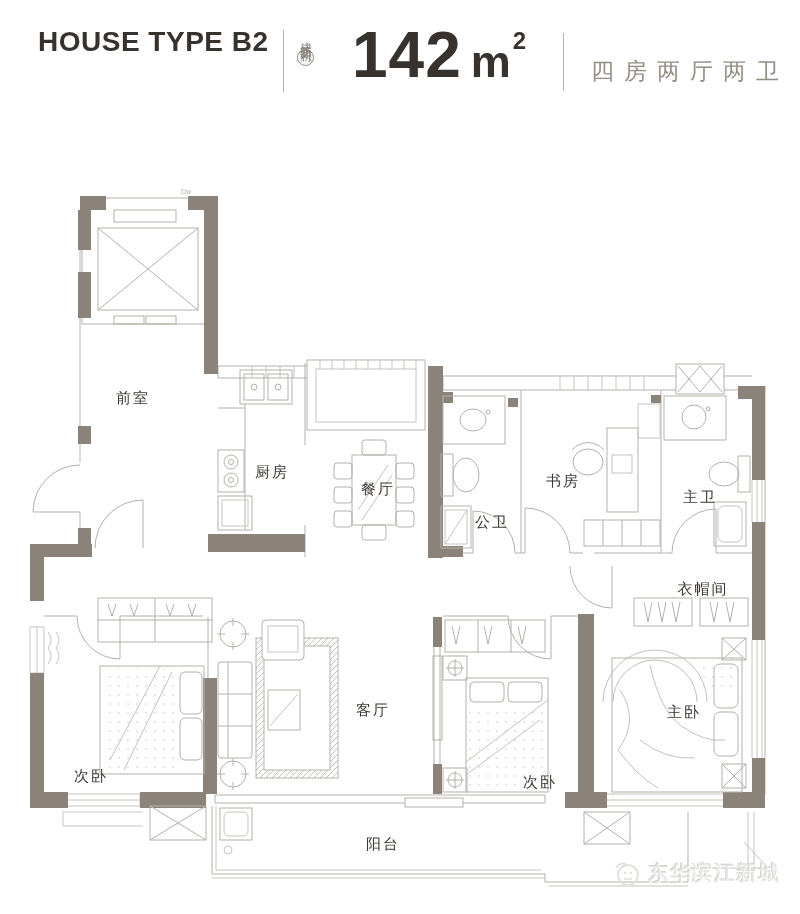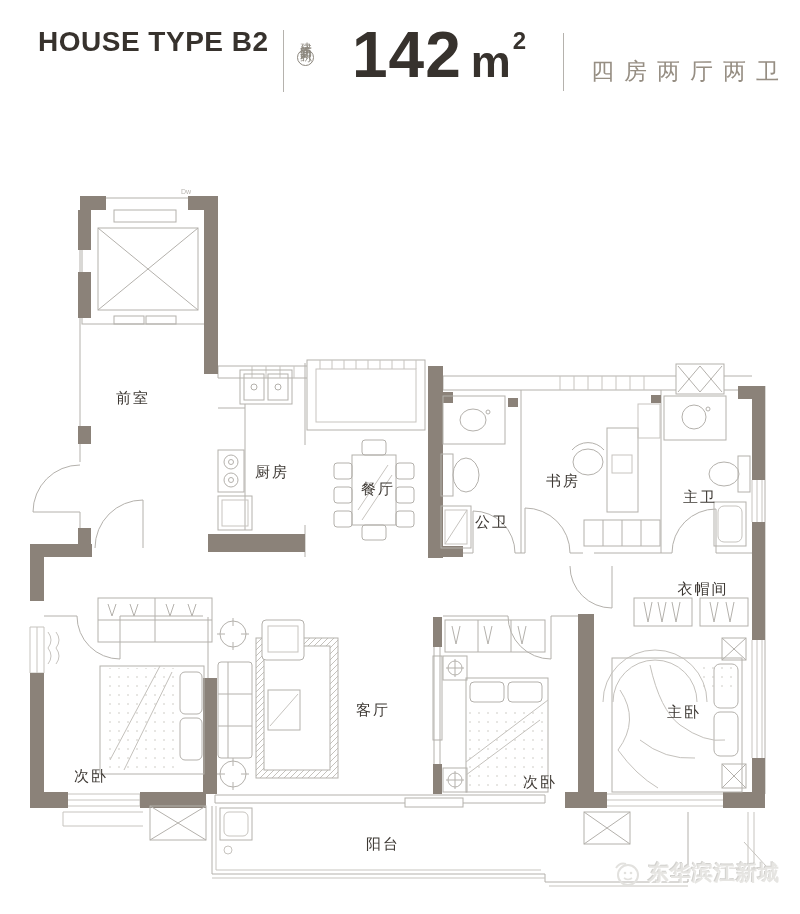--- a/index.html
+++ b/index.html
@@ -21,21 +21,21 @@
   .area-num{position:absolute;left:352px;top:18px;color:#37322d;white-space:nowrap;}
   .area-num .v{font-size:64px;font-weight:700;letter-spacing:1px;}
   .area-num .u{font-size:45px;font-weight:700;margin-left:9px;}
   .area-num .e{font-size:24px;font-weight:700;vertical-align:28px;margin-left:2px;}
   .spec{position:absolute;left:591px;top:46px;font-size:23px;color:#968e83;
         letter-spacing:10px;white-space:nowrap;margin-top:10px;}
   
   .plan{position:absolute;left:0;top:0;}
   
   .wm{position:absolute;left:612px;top:858px;display:flex;align-items:center;gap:6px;}
-  .wm-text{font-size:21px;font-weight:700;color:#e6e5e2;letter-spacing:1px;white-space:nowrap;
+  .wm-text{font-size:21px;font-weight:400;color:#e6e5e2;letter-spacing:1px;white-space:nowrap;
         text-shadow:1px 1px 0 #ffffff,-1px -1px 0 #d2d1ce;}
 </style>
 </head>
 <body>
 
 <div class="page">
 
   <div class="hdr-title-en">HOUSE TYPE B2</div>
   <div class="hdr-div hdr-div1"></div>
   <div class="area-vert">

